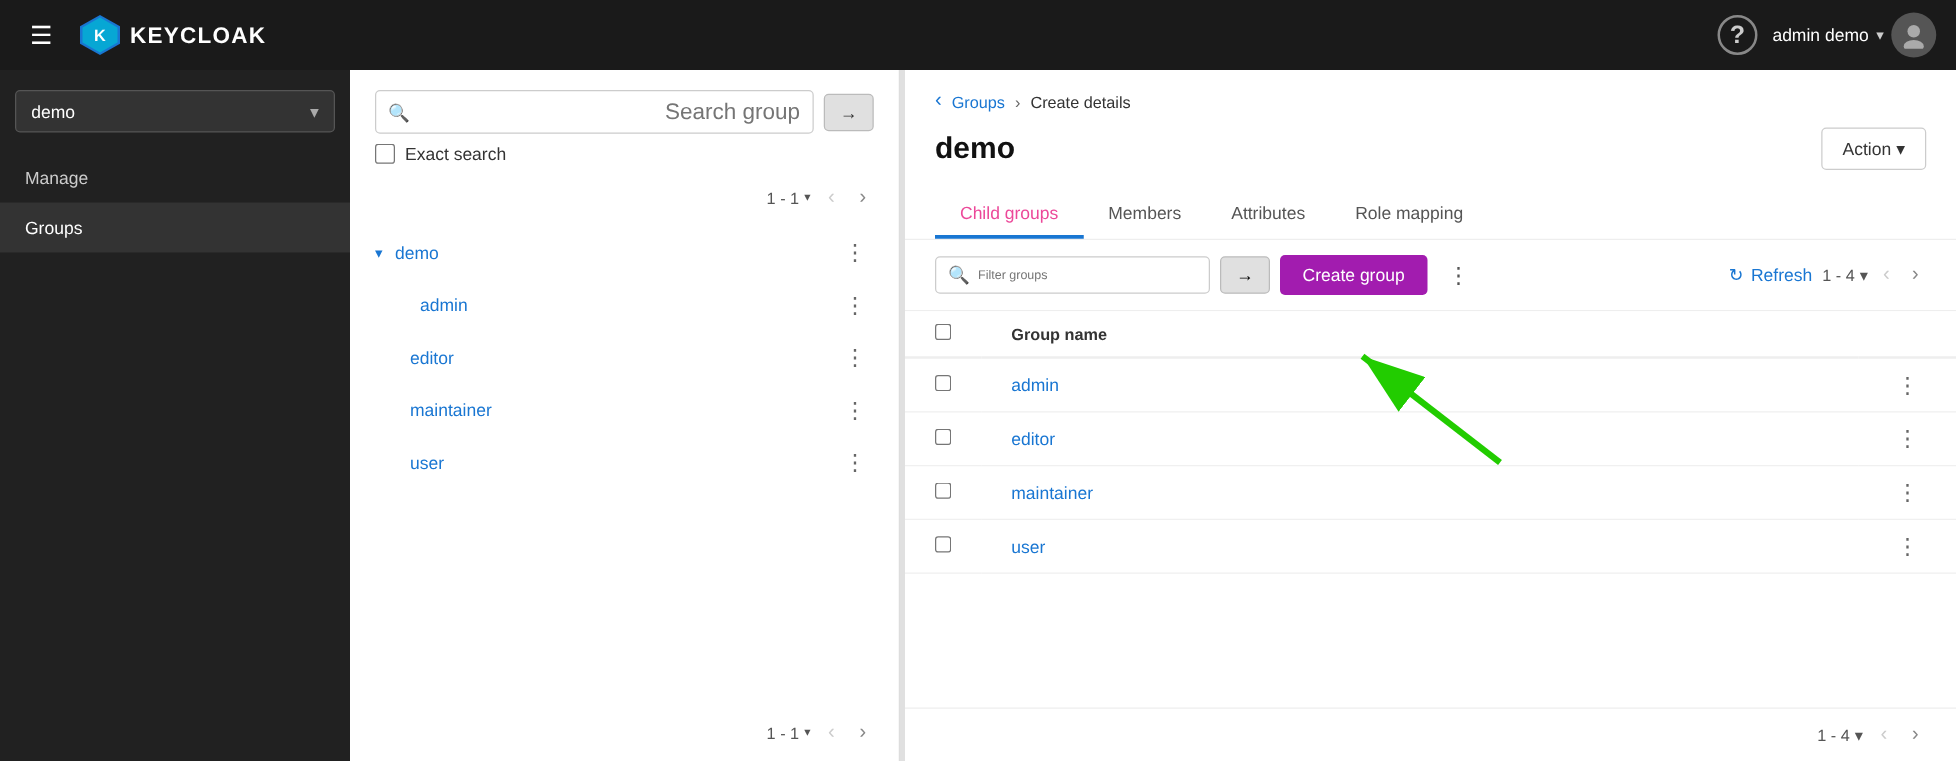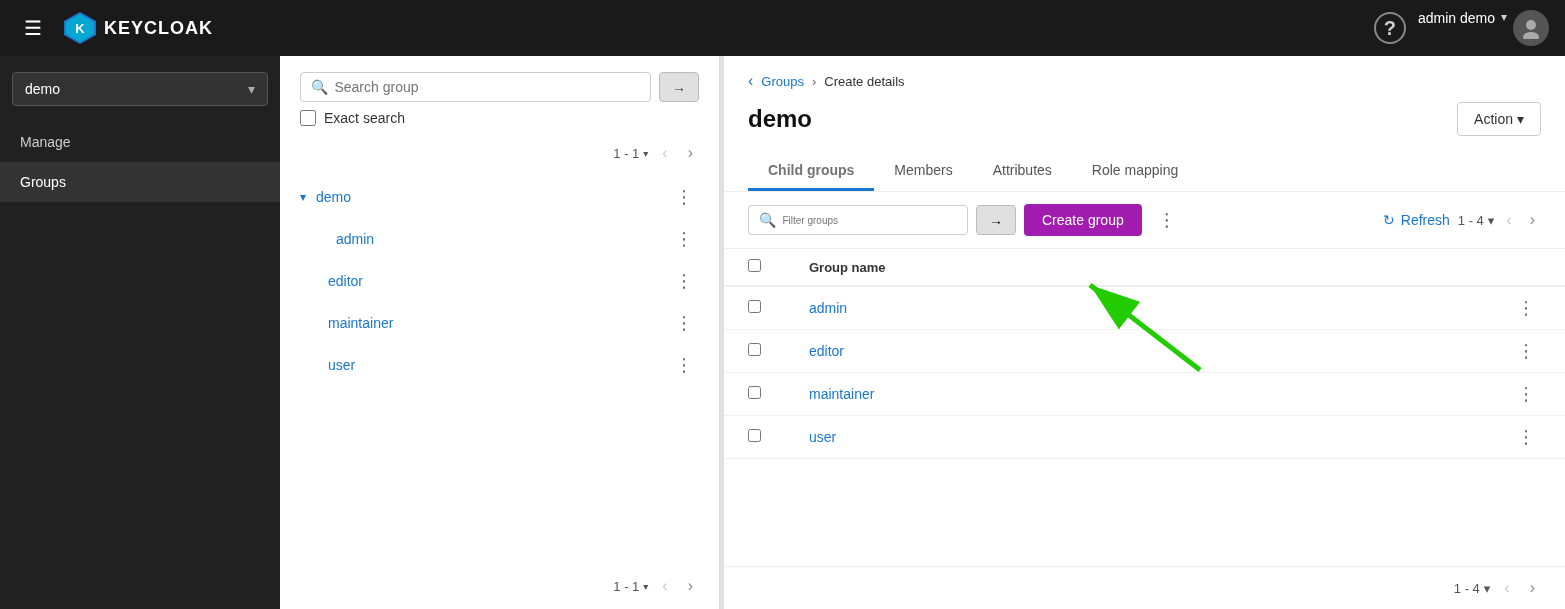--- a/index.html
+++ b/index.html
@@ -13,21 +13,21 @@
       align-items: center;
       padding: 0 16px;
       flex-shrink: 0;
       gap: 12px;
     }
     .topnav-hamburger { color: #fff; font-size: 20px; cursor: pointer; padding: 4px 8px; }
     .topnav-logo { display: flex; align-items: center; gap: 6px; text-decoration: none; }
     .topnav-logo-text { color: #fff; font-size: 18px; font-weight: 600; letter-spacing: 1px; }
     .topnav-spacer { flex: 1; }
     .topnav-help { color: #ccc; font-size: 20px; cursor: pointer; width: 32px; height: 32px; border-radius: 50%; border: 2px solid #888; display: flex; align-items: center; justify-content: center; font-weight: bold; }
-    .topnav-user { display: flex; gap: 6px; color: #fff; cursor: pointer; }
+    .topnav-user { display: flex; align-items: center; gap: 6px; color: #fff; cursor: pointer; }
     .topnav-user-name { font-size: 14px; }
     .topnav-user-chevron { font-size: 12px; color: #ccc; }
     .topnav-avatar { width: 36px; height: 36px; border-radius: 50%; background: #555; display: flex; align-items: center; justify-content: center; color: #ccc; font-size: 20px; }
 
     
     .main-layout { display: flex; flex: 1; overflow: hidden; }
 
     
     .sidebar {
       width: 280px;
@@ -80,22 +80,23 @@
       flex: 1;
       display: flex;
       align-items: center;
       border: 1px solid #ccc;
       border-radius: 4px;
       padding: 6px 10px;
       background: #fff;
       gap: 6px;
     }
     .search-input-wrap input {
-      border: none; outline: none; flex: 1; font-size: 14px; color: #555;
+      border: none; outline: none; flex: 1; font-size: 18px; color: #555;
       background: transparent;
+      text-align: right;
     }
     .search-icon { color: #888; font-size: 14px; }
     .search-arrow-btn {
       background: #e0e0e0;
       border: 1px solid #bbb;
       border-radius: 4px;
       padding: 6px 12px;
       cursor: pointer;
       font-size: 14px;
       color: #333;
@@ -190,21 +191,21 @@
       gap: 0;
     }
     .tab {
       padding: 10px 20px;
       cursor: pointer;
       color: #555;
       font-size: 14px;
       border-bottom: 3px solid transparent;
       white-space: nowrap;
     }
-    .tab.active { color: #737373; border-bottom: 3px solid #1976d2; font-weight: 700; }
+    .tab.active { color: #ec4899; border-bottom: 3px solid #1976d2; font-weight: 400; }
 
     
     .table-area { flex: 1; overflow-y: auto; padding: 0; }
     .table-toolbar {
       display: flex;
       align-items: center;
       padding: 12px 24px;
       gap: 8px;
       border-bottom: 1px solid #eee;
     }

